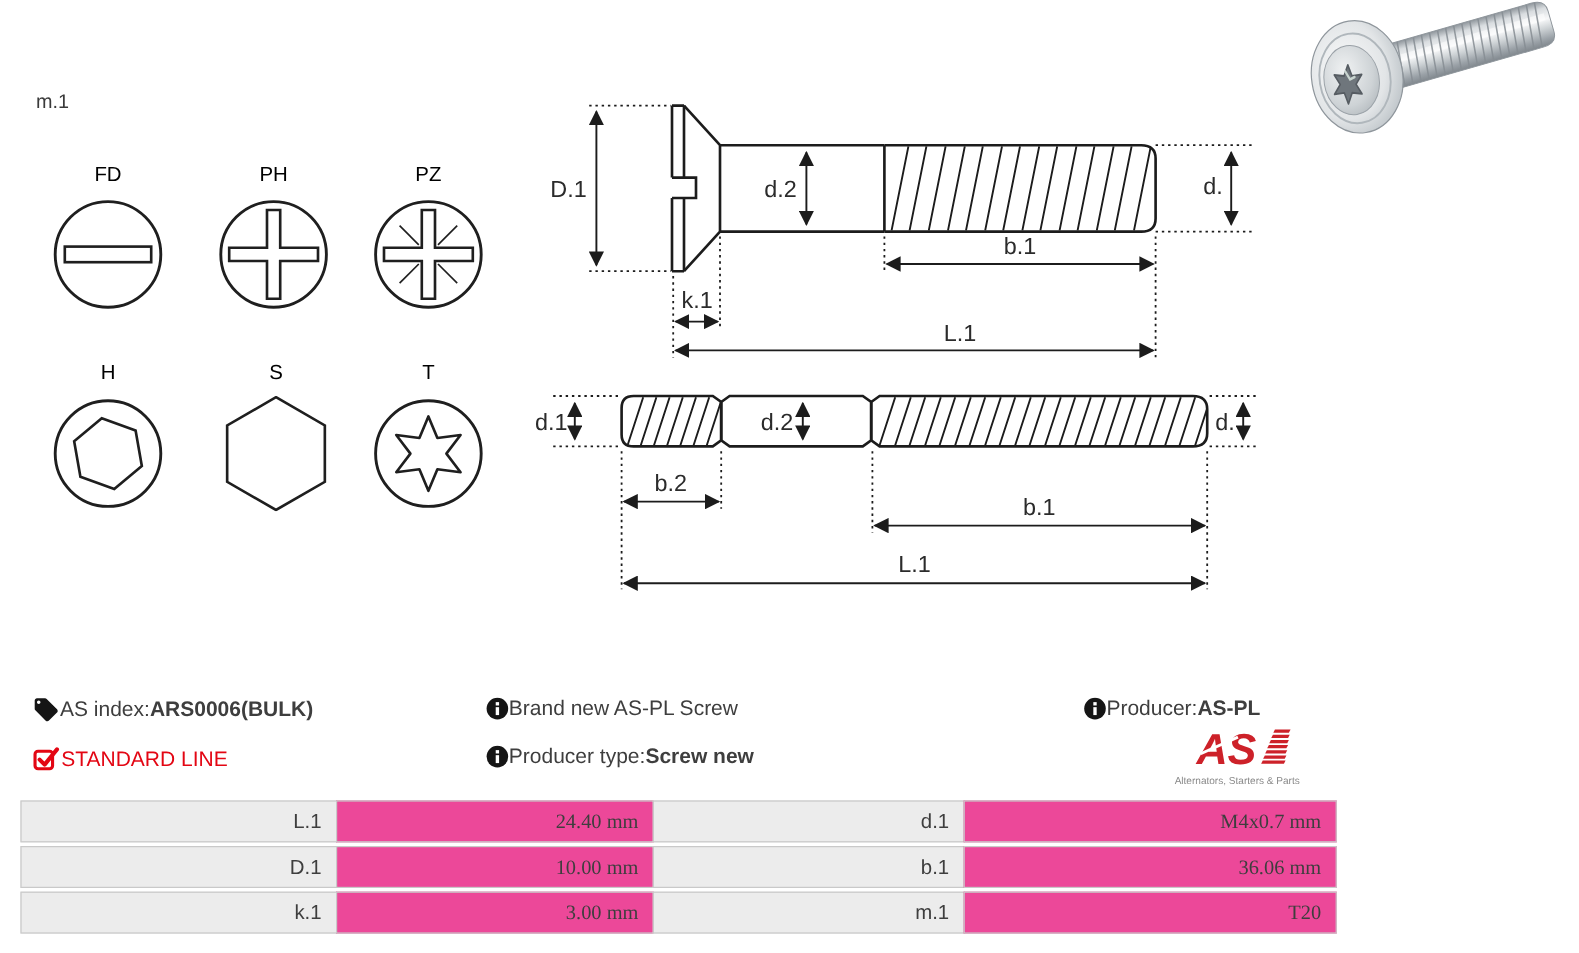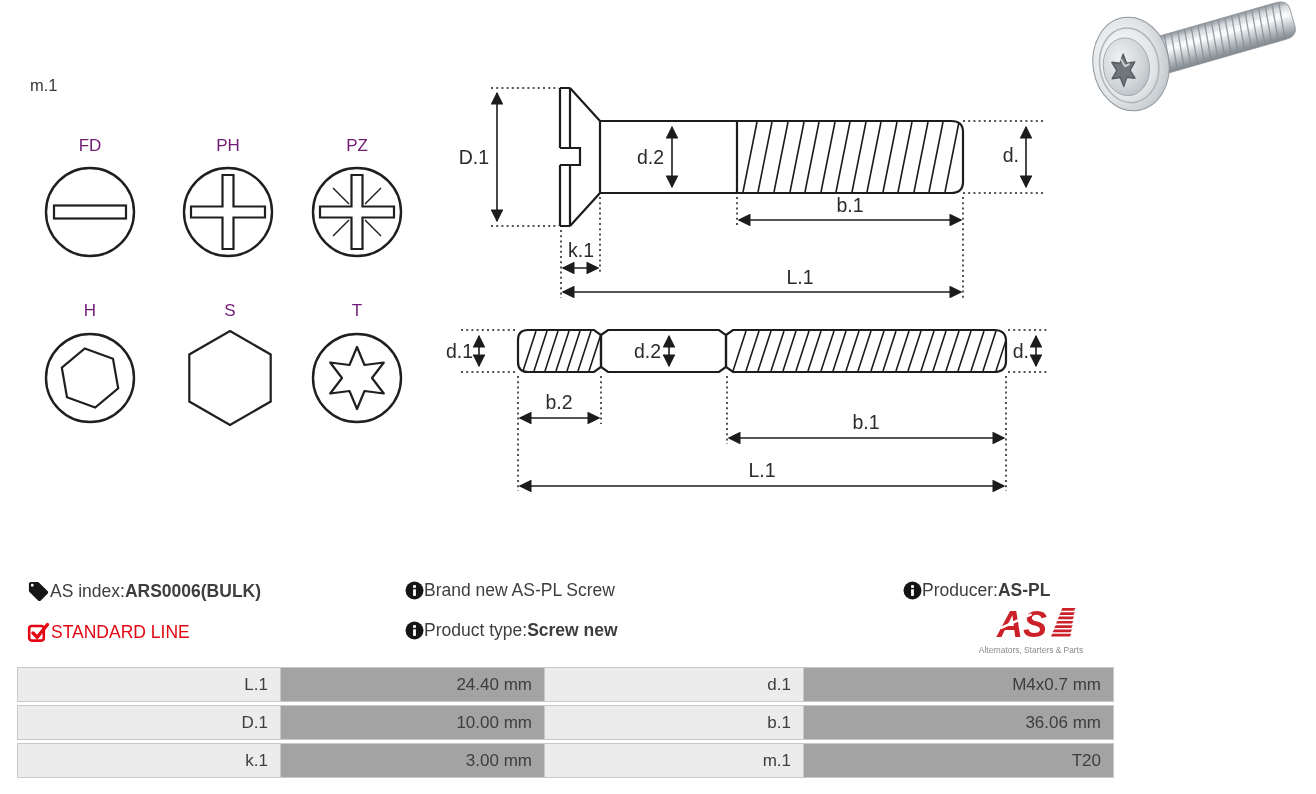--- a/index.html
+++ b/index.html
@@ -1,33 +1,33 @@
 <!DOCTYPE html>
 <html><head>
 <meta charset="utf-8">
 <style>
   html,body{margin:0;padding:0;background:#fff;}
   body{width:1316px;height:794px;position:relative;overflow:hidden;
        font-family:"Liberation Sans","DejaVu Sans",sans-serif;color:#3e3e3e;}
   .abs{position:absolute;}
   
   .m1{left:30px;top:76px;font-size:16.5px;color:#3a3a3a;}
-  .drive-label{width:96px;text-align:center;font-size:17px;color:#701a75;}
+  .drive-label{width:96px;text-align:center;font-size:17px;color:#000000;}
   
   .info-item{position:absolute;display:flex;align-items:center;
              font-size:17.5px;color:#3e3e3e;white-space:nowrap;}
   .info-item .b{font-weight:700;}
   .red{color:#e30613;font-weight:400;}
   
   .spec-table{left:17px;top:667px;}
   .spec-row{display:flex;margin-bottom:3px;}
   .cell{box-sizing:border-box;height:35px;line-height:33px;border:1px solid #c9c9c9;
         font-size:17px;color:#3e3e3e;text-align:right;padding-right:12px;}
   .cell.label{background:#ececec;width:264px;}
-  .cell.value{background:#a3a3a3;width:265px;margin-left:-1px;}
+  .cell.value{background:#ec4899;width:265px;margin-left:-1px;font-family:Liberation Serif, serif;}
   .cell.c3{width:260px;margin-left:-1px;}
   .cell.c4{width:311px;margin-left:-1px;}
   
   text.dim{font-family:"Liberation Sans","DejaVu Sans",sans-serif;font-size:19.5px;fill:#2b2b2b;}
 </style>
 </head>
 <body>
 
 <div class="abs m1">m.1</div>
 
@@ -239,21 +239,21 @@
   </svg>
   <span>Brand new AS-PL Screw</span>
 </div>
 
 <div class="info-item" style="left:405px;top:620px">
   <svg width="19" height="19" viewBox="0 0 19 19">
     <circle cx="9.5" cy="9.5" r="9" fill="#151515"></circle>
     <rect x="8.1" y="4.1" width="2.8" height="2.8" fill="#fff"></rect>
     <rect x="8.1" y="8.3" width="2.8" height="6.6" fill="#fff"></rect>
   </svg>
-  <span>Product type:</span>
+  <span>Producer type:</span>
   <span class="b">Screw new</span>
 </div>
 
 <div class="info-item" style="left:903px;top:580px">
   <svg width="19" height="19" viewBox="0 0 19 19">
     <circle cx="9.5" cy="9.5" r="9" fill="#151515"></circle>
     <rect x="8.1" y="4.1" width="2.8" height="2.8" fill="#fff"></rect>
     <rect x="8.1" y="8.3" width="2.8" height="6.6" fill="#fff"></rect>
   </svg>
   <span>Producer:</span>

